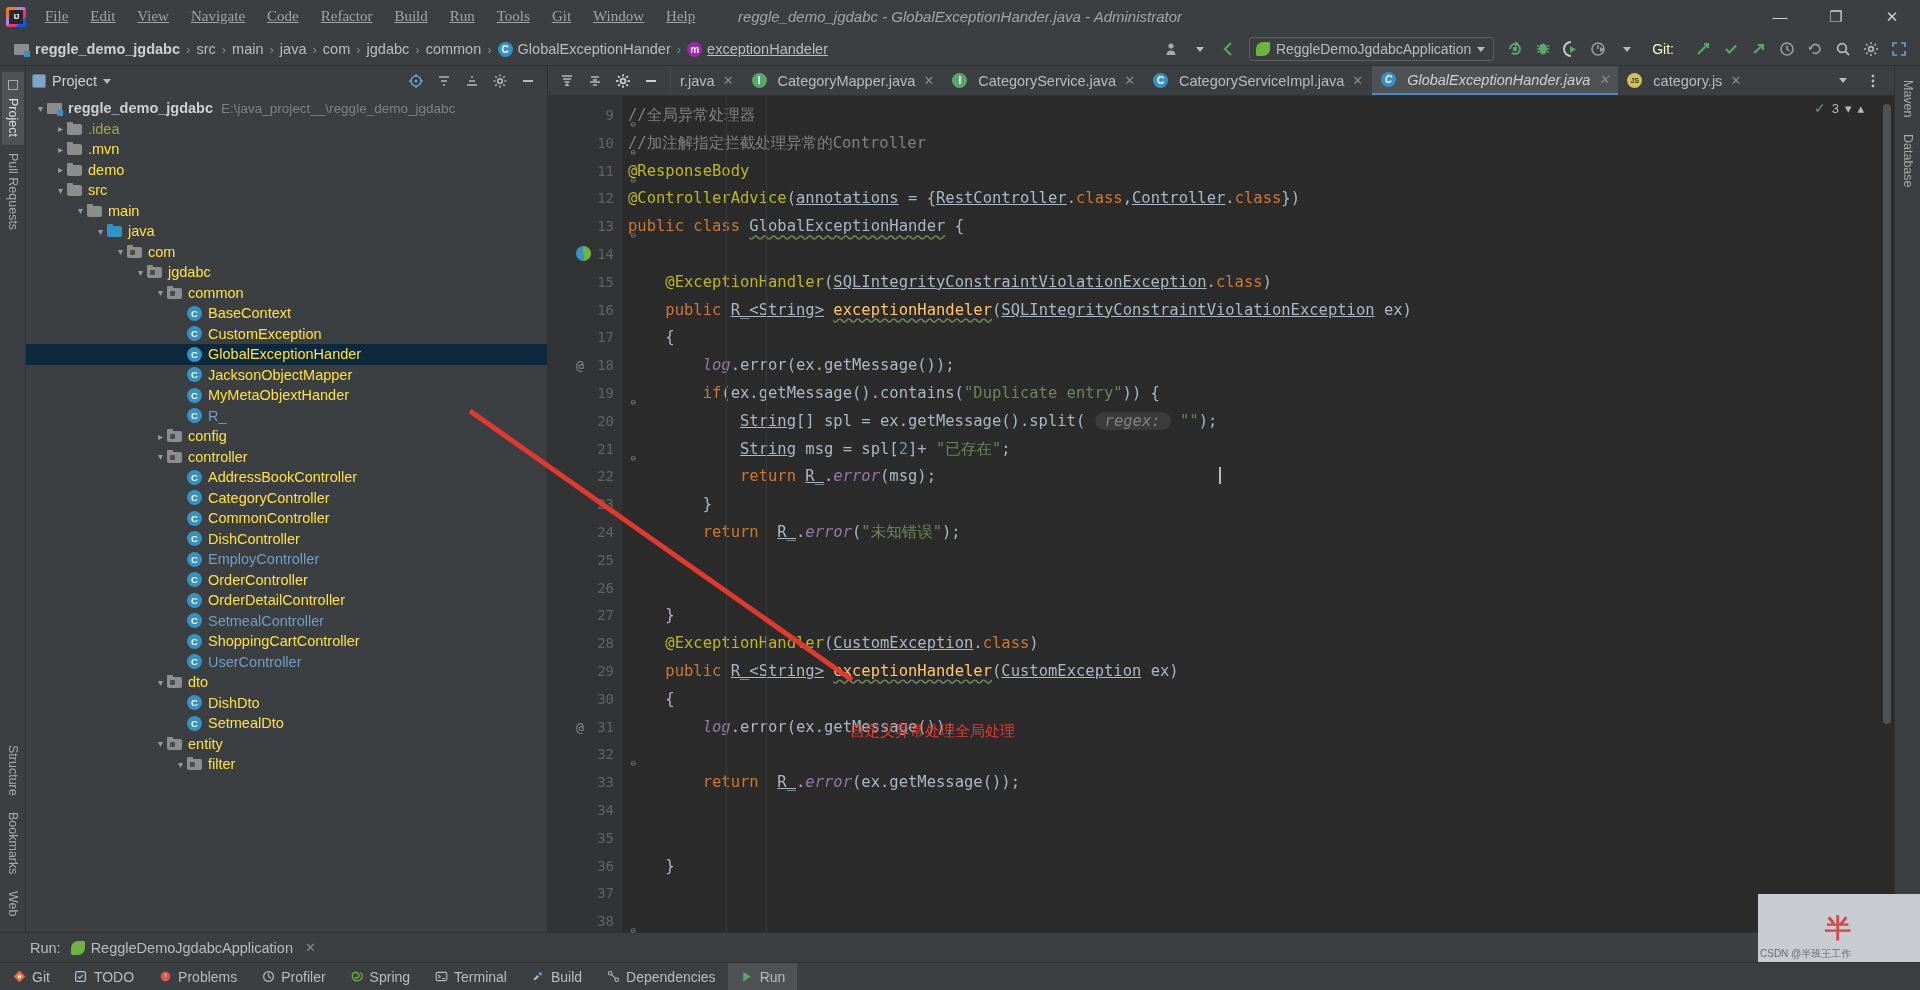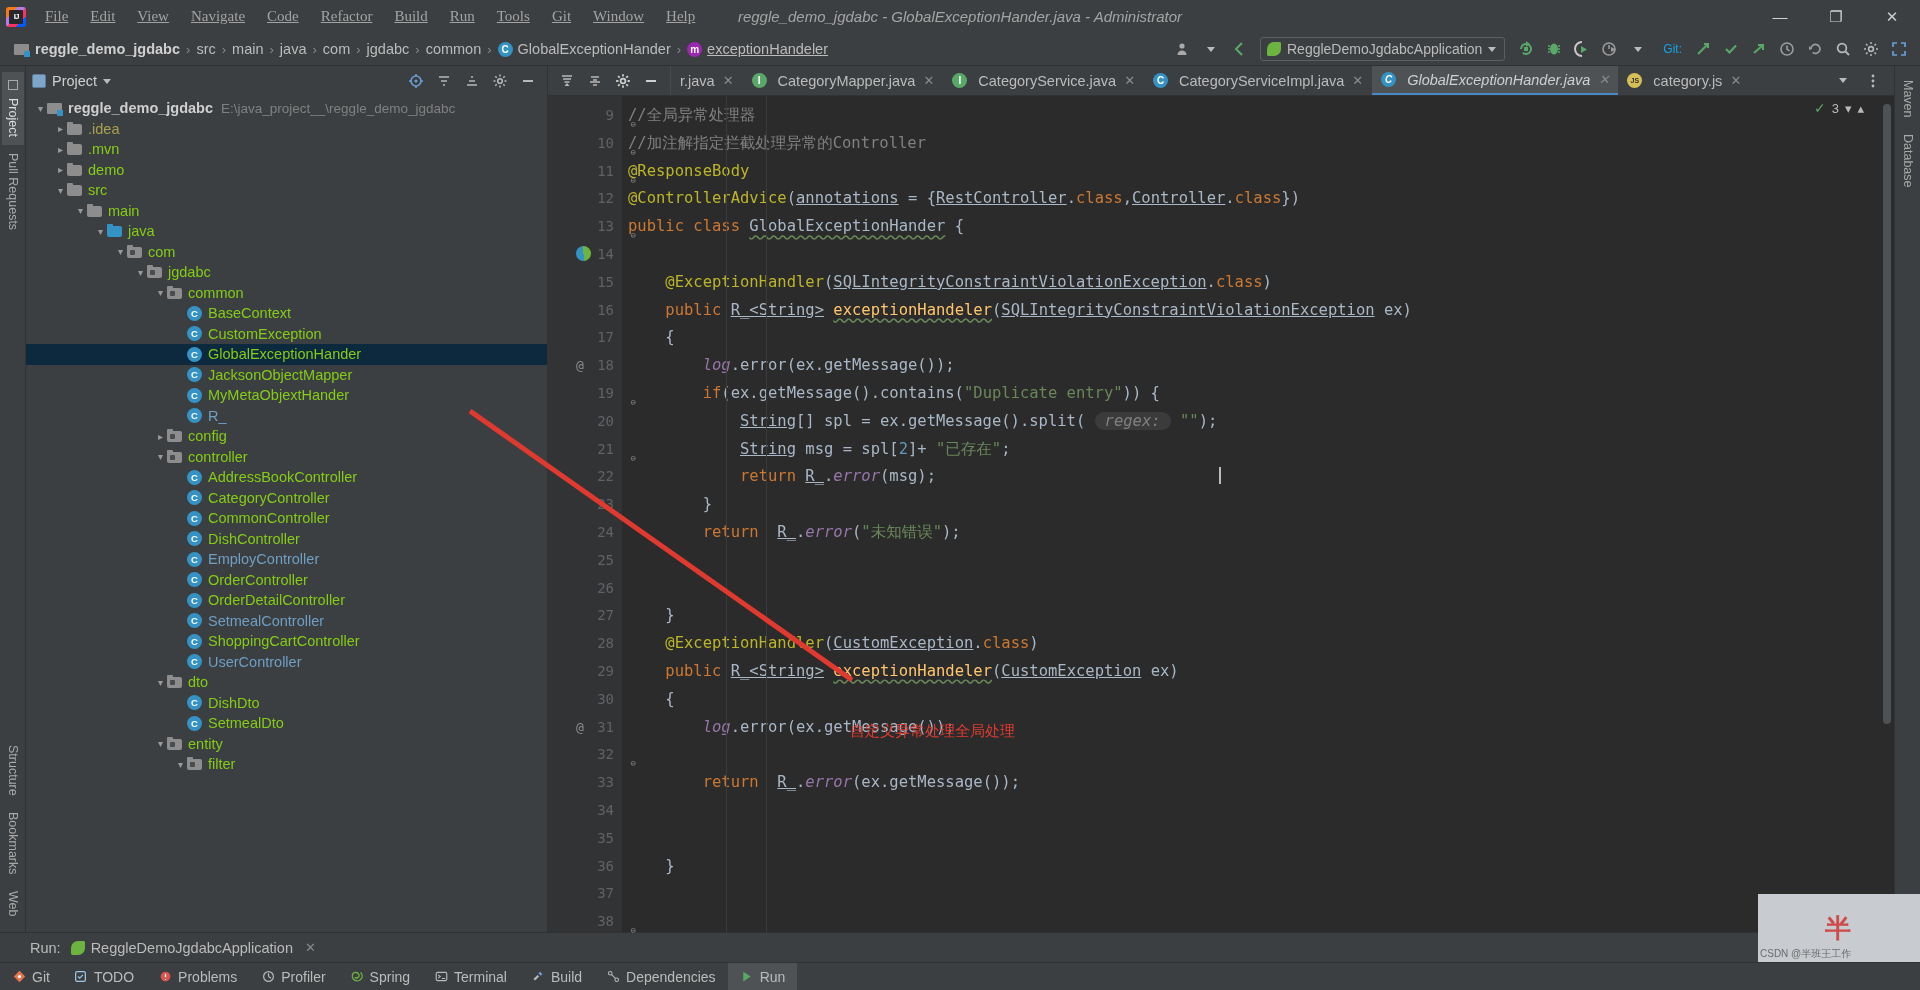--- a/index.html
+++ b/index.html
@@ -61,21 +61,21 @@
   .run-config {
     display:flex; align-items:center; gap:6px; border:1px solid #5e6060; border-radius:3px;
     height: 24px; padding: 0 8px 0 6px; font-size: 14px; color:#bbbbbb; margin: 0 6px;
   }
   .spring-leaf { width: 14px; height: 14px; position: relative; flex: 0 0 14px; }
   .spring-leaf::before {
     content:""; position:absolute; inset:0; border-radius: 50% 10% 50% 10%;
     background: #6db33f;
   }
   .green { color: #59a869; }
-  .git-label { font-size: 12px; color:#0ea5e9; margin: 0 6px 0 10px; }
+  .git-label { font-size: 14px; color:#fef9c3; margin: 0 14px 0 10px; }
 
   
   .main { flex: 1 1 auto; display: flex; min-height: 0; }
 
   
   .rail {
     width: 26px; flex: 0 0 26px; background: #3c3f41; border-right: 1px solid #323232;
     display: flex; flex-direction: column; align-items: center; padding-top: 6px;
   }
   .rail.right { border-right: none; border-left: 1px solid #323232; }
@@ -106,21 +106,21 @@
   .fld.java::before { background: #3592c4; }
   .fld.java::after { background: #3592c4; }
   .fld.pkg::before { background: #8d8d8d; }
   .fld.pkg .dot { position:absolute; left:3px; top:4px; width:5px;height:5px;background:#4a4d4f;border-radius:1px; z-index:2;}
   .mod-ic { width:15px;height:13px;flex:0 0 15px;margin-right:6px;position:relative;}
   .mod-ic::before { content:""; position:absolute;left:0;top:1px;width:15px;height:11px;background:#8d8d8d;border-radius:1px;}
   .mod-ic::after { content:""; position:absolute;right:-1px;bottom:-1px;width:6px;height:6px;background:#3592c4;}
   .clsic { width:15px;height:15px;border-radius:50%;background:#3592c4;color:#fff;font-size:9.5px;
     display:inline-flex;align-items:center;justify-content:center;margin-right:6px;flex:0 0 15px; font-weight:bold;}
   .ifcic { background: #59a869; }
-  .lbl { color:#84cc16; }
+  .lbl { color:#fde047; }
   .lbl.bold { font-weight: bold; color:#cfcfcf; }
   .lbl.blue { color:#6f9fc4; }
   .lbl.yellow { color:#a9a14d; }
   .path { color:#808080; margin-left:8px; font-size: 13.5px;}
 
   
   .editor-area { flex: 1 1 auto; display:flex; flex-direction:column; min-width: 0; background:#2b2b2b;}
   .tabbar { height: 30px; flex: 0 0 30px; background: #3c3f41; display:flex; align-items:stretch;
             border-bottom:1px solid #323232; }
   .tab-tools { display:flex; align-items:center; gap:2px; padding: 0 6px; border-right:1px solid #4a4a4a;}

